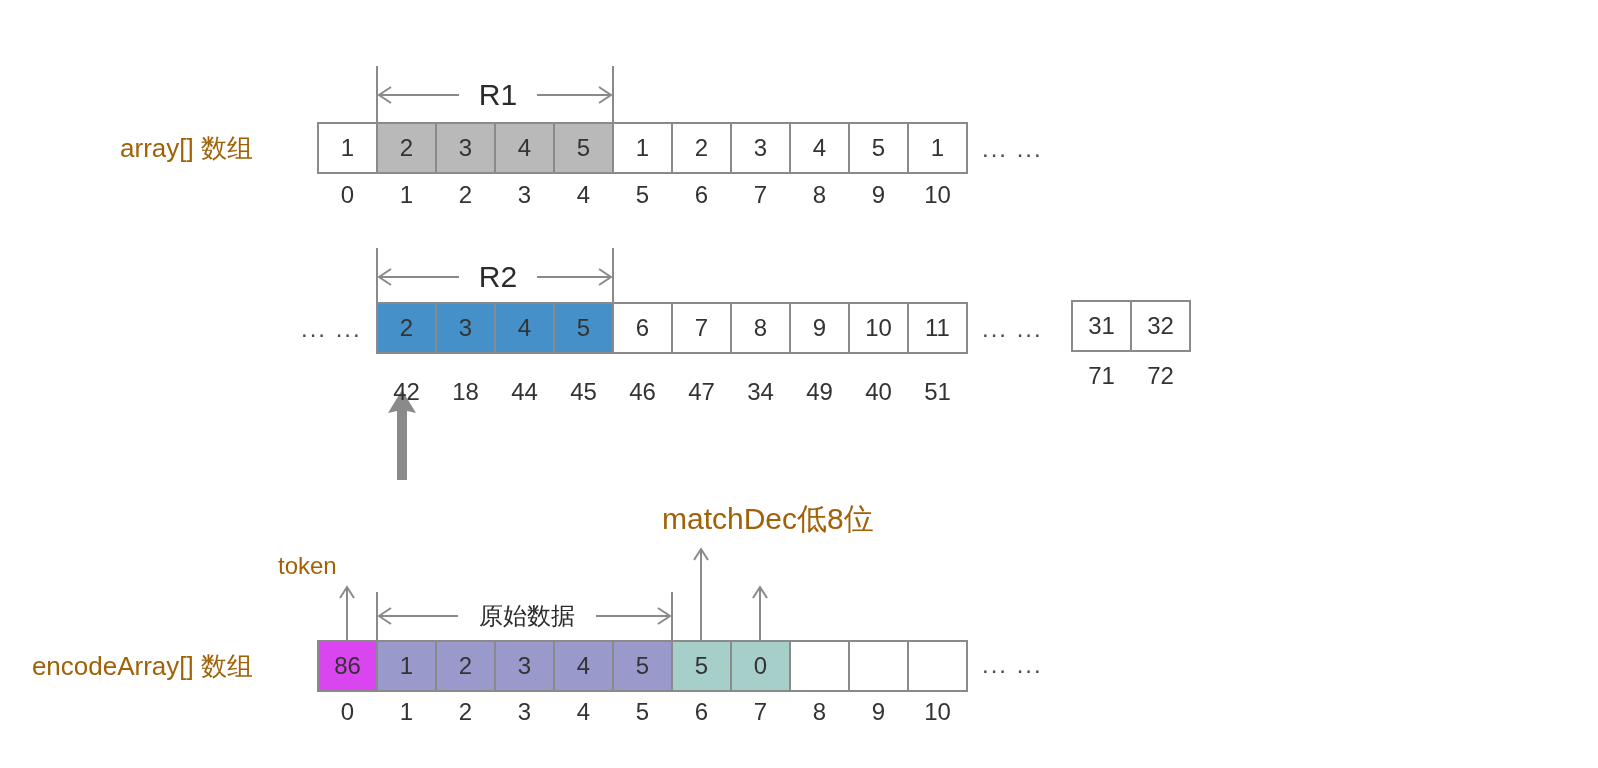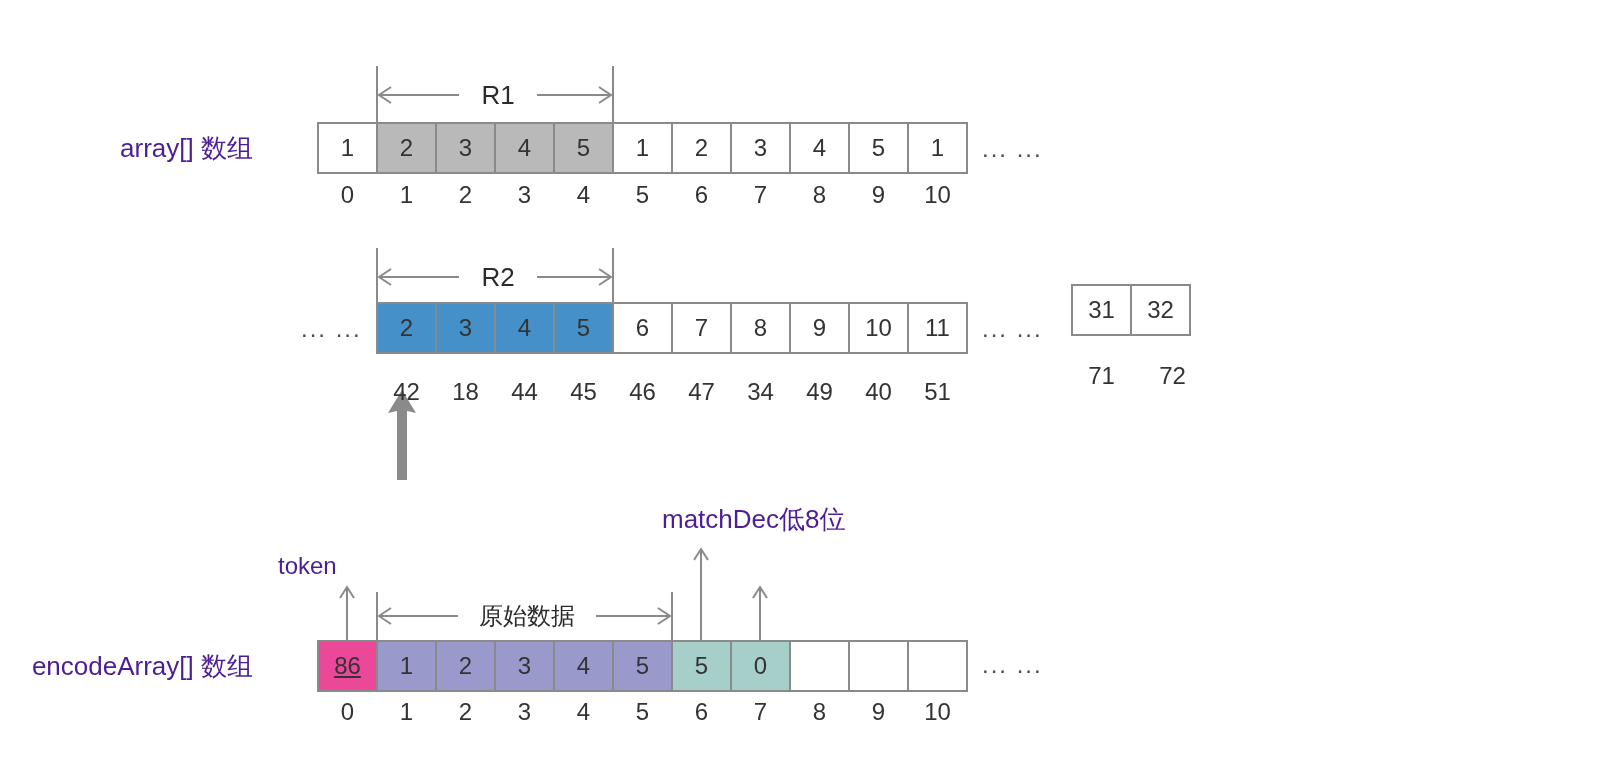--- a/index.html
+++ b/index.html
@@ -6,32 +6,32 @@
   body{font-family:"Liberation Sans","DejaVu Sans",sans-serif;color:#333;}
   .canvas{position:relative;width:1598px;height:768px;background:#fff;overflow:hidden;}
   .overlay{position:absolute;left:0;top:0;width:1598px;height:768px;z-index:1;}
   
   .cellrow{position:absolute;display:flex;z-index:2;}
   .cell{width:61px;height:52px;box-sizing:border-box;border:2px solid #8a8a8a;background:#fff;
         display:flex;align-items:center;justify-content:center;font-size:24px;color:#333;}
   .cell + .cell{margin-left:-2px;}
   .cell.gray{background:#b9b9b9;}
   .cell.blue{background:#4690ca;}
-  .cell.beige{background:#ec4899;text-decoration:underline;}
+  .cell.beige{background:#d946ef;}
   .cell.purple{background:#9a99cc;}
   .cell.teal{background:#a7cfc9;}
   
   .idxrow{position:absolute;display:flex;z-index:2;}
   .idx{width:61px;text-align:center;font-size:24px;line-height:28px;color:#333;}
   .idx + .idx{margin-left:-2px;}
   
-  .lbl{position:absolute;z-index:3;font-size:24px;line-height:30px;color:#4c1d95;white-space:nowrap;}
+  .lbl{position:absolute;z-index:3;font-size:24px;line-height:30px;color:#a16207;white-space:nowrap;}
   .rowlbl{width:233px;text-align:right;font-size:26px;}
   .rangelbl{text-align:center;background:#fff;padding:0 4px;color:#2b2b2b;}
-  .big{font-size:26px;}
+  .big{font-size:30px;}
   .dots{letter-spacing:2px;color:#4a4a4a;}
 </style>
 </head>
 <body>
 
 <div class="canvas">
 
   <svg class="overlay" width="1598" height="768" viewBox="0 0 1598 768">
 
     <g stroke="#8a8a8a" stroke-width="2" fill="none">
@@ -131,25 +131,25 @@
     <div class="idx">45</div>
     <div class="idx">46</div>
     <div class="idx">47</div>
     <div class="idx">34</div>
     <div class="idx">49</div>
     <div class="idx">40</div>
     <div class="idx">51</div>
   </div>
   <div class="lbl dots" style="left:982px;top:314px;">... ...</div>
 
-  <div class="cellrow" style="left:1071px;top:284px;">
+  <div class="cellrow" style="left:1071px;top:300px;">
     <div class="cell">31</div>
     <div class="cell">32</div>
   </div>
-  <div class="idxrow" style="left:1071px;top:362px;gap:12px;">
+  <div class="idxrow" style="left:1071px;top:362px;">
     <div class="idx">71</div>
     <div class="idx">72</div>
   </div>
 
   <div class="lbl rowlbl" style="left:20px;top:651px;">encodeArray[] 数组</div>
   <div class="lbl" style="left:278px;top:551px;">token</div>
   <div class="lbl big" style="left:662px;top:504px;">matchDec低8位</div>
   <div class="lbl rangelbl" style="left:458px;top:601px;width:130px;">原始数据</div>
 
   <div class="cellrow" style="left:317px;top:640px;">

